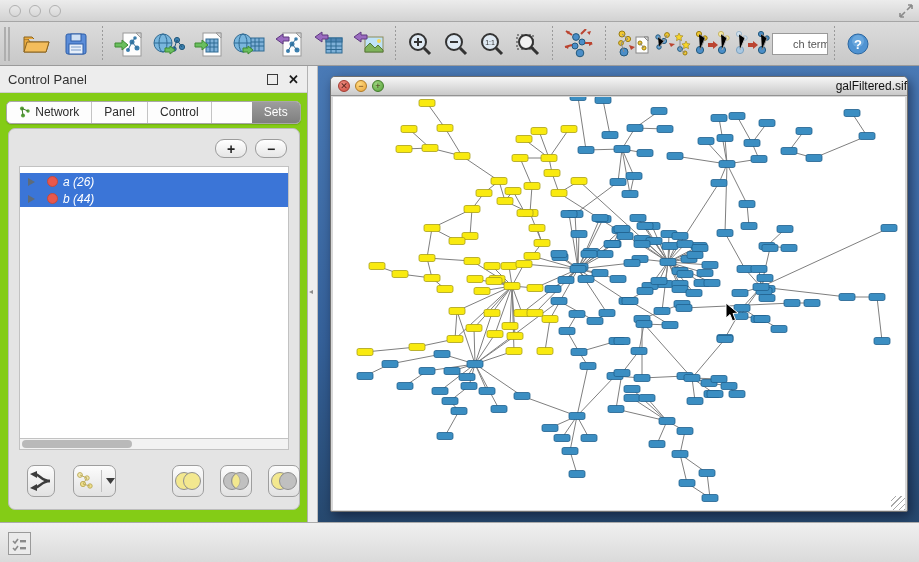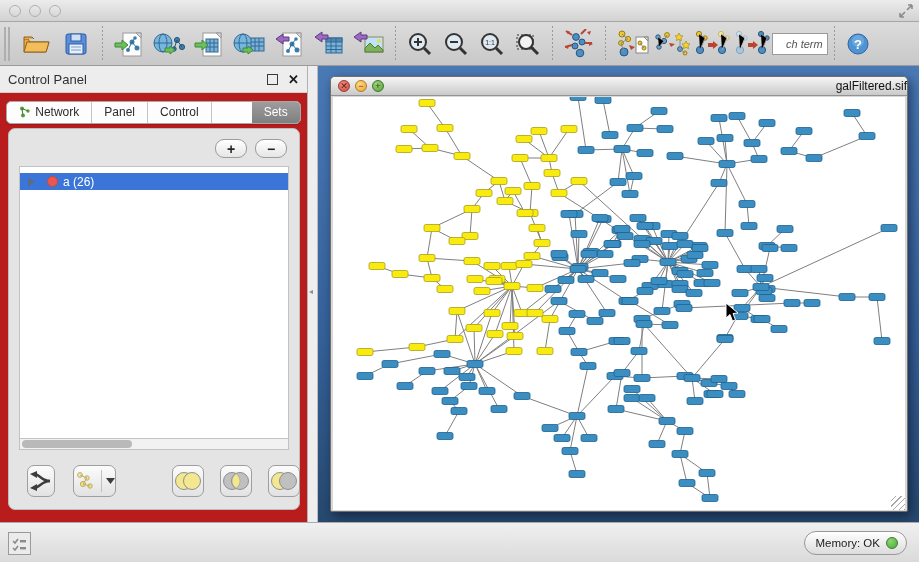--- a/index.html
+++ b/index.html
@@ -31,27 +31,27 @@
   }
   .grip-v{ width:6px; height:34px; margin-left:4px;
     border-left:2px solid #aeaeae; border-right:2px solid #aeaeae; }
   .tb-sep{ width:1px; height:36px; margin:0 6px;
     background-image:repeating-linear-gradient(#9a9a9a 0 2px, transparent 2px 4px); }
   .tb-btn{ width:40px; height:38px; display:flex; align-items:center; justify-content:center;
     background:transparent; border:0; }
   .tb-btn svg{ display:block; }
   .search-box{
     width:56px; height:22px; background:#fff; border:1px solid #9a9a9a;
-    font-style:italic; color:#555; font-size:11px; line-height:20px;
-    padding-left:13px; overflow:hidden; white-space:nowrap;
+    color:#555; font-size:11px; line-height:20px;
+    padding-left:20px; overflow:hidden; white-space:nowrap;
   }
   
   .control-panel{
     position:absolute; left:0; top:66px; width:308px; height:456px;
-    background:#b91c1c; border-right:1px solid #b2b2b2;
+    background:#84cc16; border-right:1px solid #b2b2b2;
   }
   .divider{
     position:absolute; left:308px; top:66px; width:10px; height:456px;
     background:#eeeeee; border-right:1px solid #bdbdbd;
   }
   .divider-handle{ position:absolute; left:1px; top:218px; width:7px; height:16px;
     color:#8d8d8d; font-size:8px; line-height:16px; }
   .desktop{
     position:absolute; left:318px; top:66px; width:601px; height:456px;
     background:linear-gradient(#4a7ab6,#35619a 60%,#27496f);
@@ -76,21 +76,21 @@
   .pm-btn{ width:32px; height:19px; border:1px solid #9c9c9c; border-radius:9px;
     background:linear-gradient(#ffffff,#e6e6e6); font-size:14px; font-weight:bold;
     color:#222; line-height:16px; text-align:center; }
   .set-list{ position:absolute; left:10px; top:37px; width:270px; height:272px;
     background:#ffffff; border:1px solid #c2c2c2; border-bottom:0; overflow:hidden; }
   .set-row{ height:17px; display:flex; align-items:center; background:#3b75d7; }
   .set-row .expander{ width:0; height:0; margin-left:8px;
     border-left:7px solid #5d6b7a; border-top:4.5px solid transparent; border-bottom:4.5px solid transparent; }
   .set-row .dot{ width:11px; height:11px; border-radius:50%; background:#e8584e;
     border:1px solid #c24a41; margin-left:12px; }
-  .set-row .lbl{ color:#ffffff; font-size:12px; margin-left:5px; }
+  .set-row .lbl{ color:#ffffff; font-size:12px; margin-left:5px;font-style:italic; }
   .h-scroll{ position:absolute; left:10px; top:309px; width:270px; height:12px;
     background:#f2f2f2; border:1px solid #c2c2c2; }
   .h-thumb{ position:absolute; left:2px; top:1px; width:110px; height:8px;
     border-radius:4px; background:#b9b9b9; }
   .cp-actions{ position:absolute; left:18px; top:335px; width:256px; height:34px;
     display:flex; align-items:center; }
   .act-btn{ height:32px; border:1px solid #9e9e9e; border-radius:7px;
     background:linear-gradient(#fcfcfc,#e2e2e2);
     display:flex; align-items:center; justify-content:center; }
   .act-split{ width:46px; margin-right:18px; }
@@ -390,20 +390,25 @@
   <div class="cp-box">
     <div class="pm-row">
       <button class="pm-btn">+</button>
       <button class="pm-btn">−</button>
     </div>
     <div class="set-list">
       <div class="set-row" style="margin-top:6px">
         <span class="expander"></span>
         <span class="dot"></span>
         <span class="lbl">a (26)</span>
+      </div>
+      <div class="set-row">
+        <span class="expander"></span>
+        <span class="dot"></span>
+        <span class="lbl">b (44)</span>
       </div>
     </div>
     <div class="h-scroll">
       <div class="h-thumb"></div>
     </div>
     <div class="cp-actions">
       <button class="act-btn act-split">
         <svg width="26" height="22" viewBox="0 0 26 22">
           <path d="M22 11 C14 11 12 5 7 4" stroke="#3c3c3c" stroke-width="2.4" fill="none"></path>
           <path d="M22 11 C14 11 12 17 7 18" stroke="#3c3c3c" stroke-width="2.4" fill="none"></path>
@@ -941,17 +946,13 @@
 
 <div class="statusbar">
   <button class="tasks-btn">
     <svg width="15" height="14" viewBox="0 0 15 14">
       <path d="M1 4 l2 2 3 -4" stroke="#8a8a8a" stroke-width="1.6" fill="none"></path>
       <rect x="8" y="3" width="6" height="2.4" fill="#8a8a8a"></rect>
       <path d="M1 11 l2 2 3 -4" stroke="#8a8a8a" stroke-width="1.6" fill="none"></path>
       <rect x="8" y="10" width="6" height="2.4" fill="#8a8a8a"></rect>
     </svg>
   </button>
-  <button class="memory-pill">
-    <span class="txt">Memory: OK</span>
-    <span class="memory-dot"></span>
-  </button>
 </div>
 
 </body></html>

